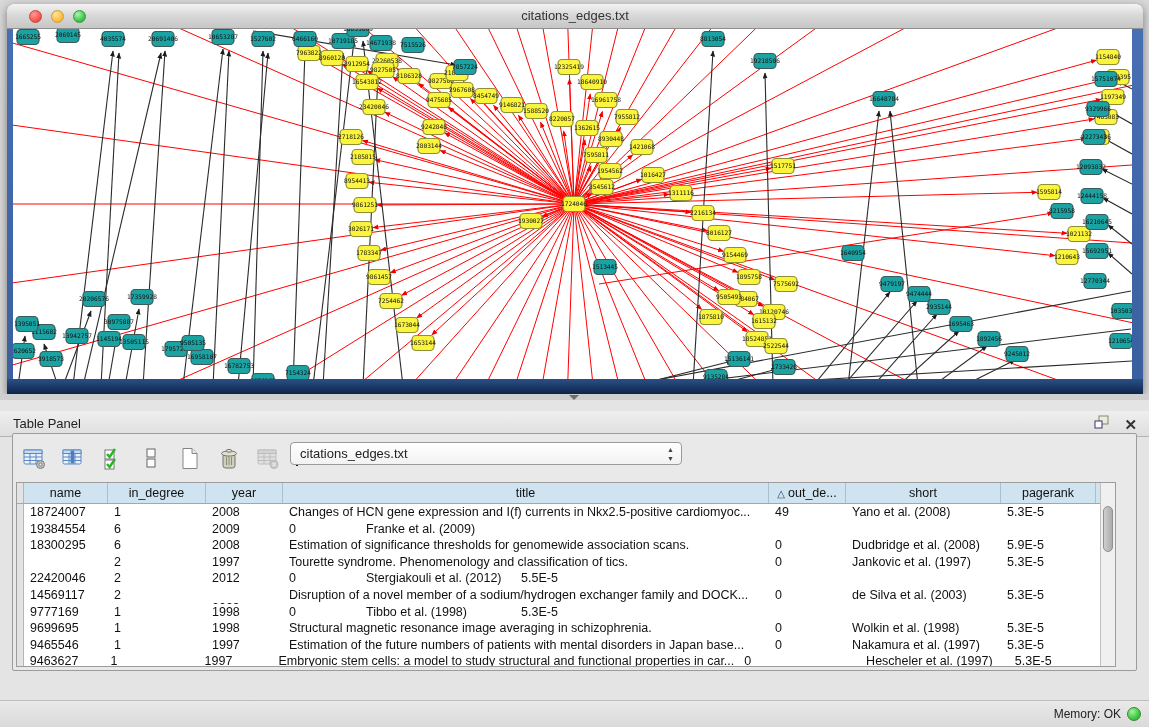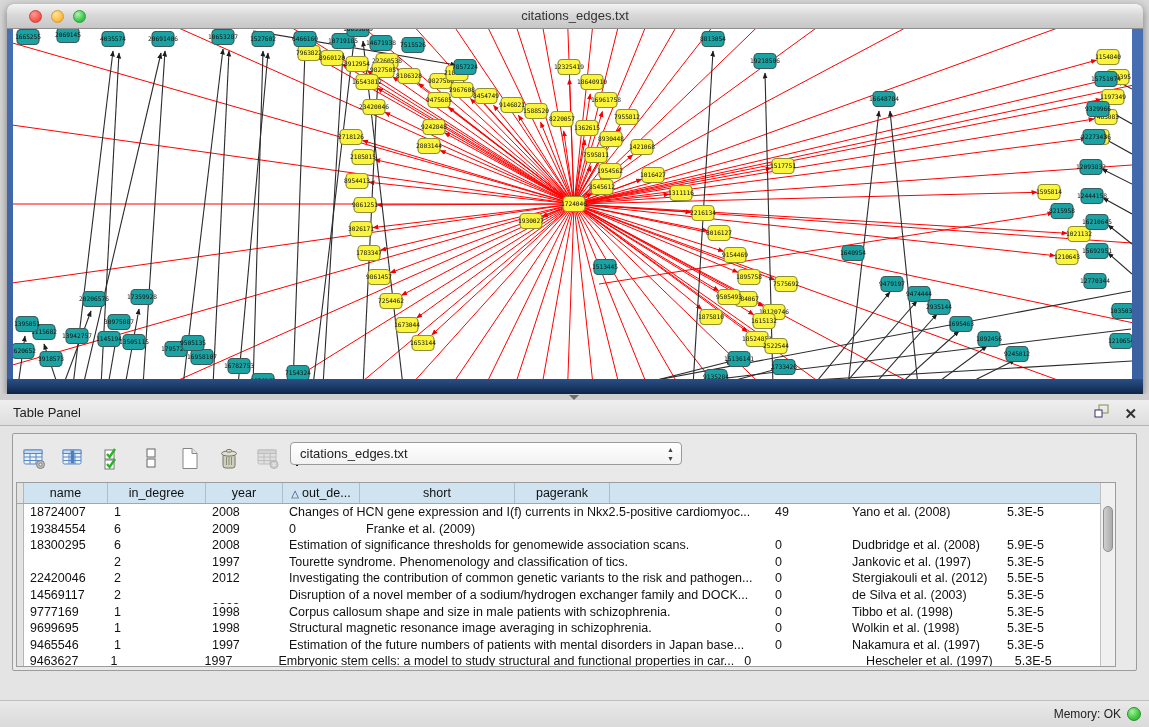--- a/index.html
+++ b/index.html
@@ -29,21 +29,21 @@
     background:linear-gradient(#2b5085,#16325e 70%,#0e2346); }
   #net-svg text{ font-family:"DejaVu Sans Mono", monospace; }
 
   
   #divider{ position:absolute; left:0; top:394px; width:1149px; height:6px; background:#cfcfcf;}
   #splitter-handle{ position:absolute; left:569px; top:395px; width:0; height:0;
     border-left:5px solid transparent; border-right:5px solid transparent; border-top:5px solid #6d6d6d;}
 
   
   #table-panel{ position:absolute; left:0; top:400px; width:1149px; height:300px; background:#e4e4e4;}
-  #tp-header{ position:absolute; left:0; top:0; right:0; height:26px;
+  #tp-header{ position:absolute; left:0; top:11px; right:0; height:26px;
     background:linear-gradient(#efefef,#dedede); border-bottom:1px solid #b5b5b5;}
   #tp-title{ position:absolute; left:13px; top:5px; font-size:13px; color:#222;}
   #tp-controls{ position:absolute; right:12px; top:4px; display:flex; gap:14px; align-items:center;}
   #tp-close{ font-size:15px; font-weight:bold; color:#333; line-height:16px; cursor:default;}
 
   #inner-panel{ position:absolute; left:12px; right:12px; top:33px; height:238px;
     background:#e9e9e9; border:1px solid #9c9c9c; border-radius:2px;}
   #toolbar{ position:absolute; left:8px; top:6px; height:36px; display:flex; align-items:center; gap:13px;}
   .tbtn{ display:flex; align-items:center; justify-content:center; width:26px; height:28px;}
   .tbtn.disabled{ opacity:.55; }
@@ -810,20 +810,21 @@
       <span class="arrows">▲<br>▼</span>
     </div>
 
     <div id="table-wrap">
       <div id="grid">
           <div class="hrow">
             <div class="hcell gutter" style="width:7px"></div>
             <div class="hcell" style="width: 84px;"><span>name</span></div>
             <div class="hcell" style="width: 98px;"><span>in_degree</span></div>
             <div class="hcell" style="width: 77px;"><span>year</span></div>
+            <div class="hcell" style="width: 486px;"><span>title</span></div>
             <div class="hcell" style="width: 77px;"><span class="sort">△</span><span>out_de...</span></div>
             <div class="hcell" style="width: 155px;"><span>short</span></div>
             <div class="hcell" style="width: 95px;"><span>pagerank</span></div>
           </div>
           <div class="brow">
             <div class="bcell gutter" style="width:7px;padding:0"></div>
             <div class="bcell" style="width: 84px;">18724007</div>
             <div class="bcell" style="width: 98px;">1</div>
             <div class="bcell" style="width: 77px;">2008</div>
             <div class="bcell" style="width: 486px;">Changes of HCN gene expression and I(f) currents in Nkx2.5-positive cardiomyoc...</div>
@@ -858,41 +859,39 @@
             <div class="bcell" style="width: 486px;">Tourette syndrome. Phenomenology and classification of tics.</div>
             <div class="bcell" style="width: 77px;">0</div>
             <div class="bcell" style="width: 155px;">Jankovic et al. (1997)</div>
             <div class="bcell" style="width: 95px;">5.3E-5</div>
           </div>
           <div class="brow">
             <div class="bcell gutter" style="width:7px;padding:0"></div>
             <div class="bcell" style="width: 84px;">22420046</div>
             <div class="bcell" style="width: 98px;">2</div>
             <div class="bcell" style="width: 77px;">2012</div>
-            <div class="bcell" style="width: 486px;">Investigating the contribution of common genetic variants to the risk and pathogen...</div>
             <div class="bcell" style="width: 77px;">0</div>
             <div class="bcell" style="width: 155px;">Stergiakouli et al. (2012)</div>
             <div class="bcell" style="width: 95px;">5.5E-5</div>
           </div>
           <div class="brow">
             <div class="bcell gutter" style="width:7px;padding:0"></div>
             <div class="bcell" style="width: 84px;">14569117</div>
             <div class="bcell" style="width: 98px;">2</div>
             <div class="bcell" style="width: 77px; margin-top: 13px;">2003</div>
             <div class="bcell" style="width: 486px;">Disruption of a novel member of a sodium/hydrogen exchanger family and DOCK...</div>
             <div class="bcell" style="width: 77px;">0</div>
             <div class="bcell" style="width: 155px;">de Silva et al. (2003)</div>
             <div class="bcell" style="width: 95px;">5.3E-5</div>
           </div>
           <div class="brow">
             <div class="bcell gutter" style="width:7px;padding:0"></div>
             <div class="bcell" style="width: 84px;">9777169</div>
             <div class="bcell" style="width: 98px;">1</div>
             <div class="bcell" style="width: 77px;">1998</div>
-            <div class="bcell" style="width: 486px;">Corpus callosum shape and size in male patients with schizophrenia.</div>
             <div class="bcell" style="width: 77px;">0</div>
             <div class="bcell" style="width: 155px;">Tibbo et al. (1998)</div>
             <div class="bcell" style="width: 95px;">5.3E-5</div>
           </div>
           <div class="brow">
             <div class="bcell gutter" style="width:7px;padding:0"></div>
             <div class="bcell" style="width: 84px;">9699695</div>
             <div class="bcell" style="width: 98px;">1</div>
             <div class="bcell" style="width: 77px;">1998</div>
             <div class="bcell" style="width: 486px;">Structural magnetic resonance image averaging in schizophrenia.</div>

